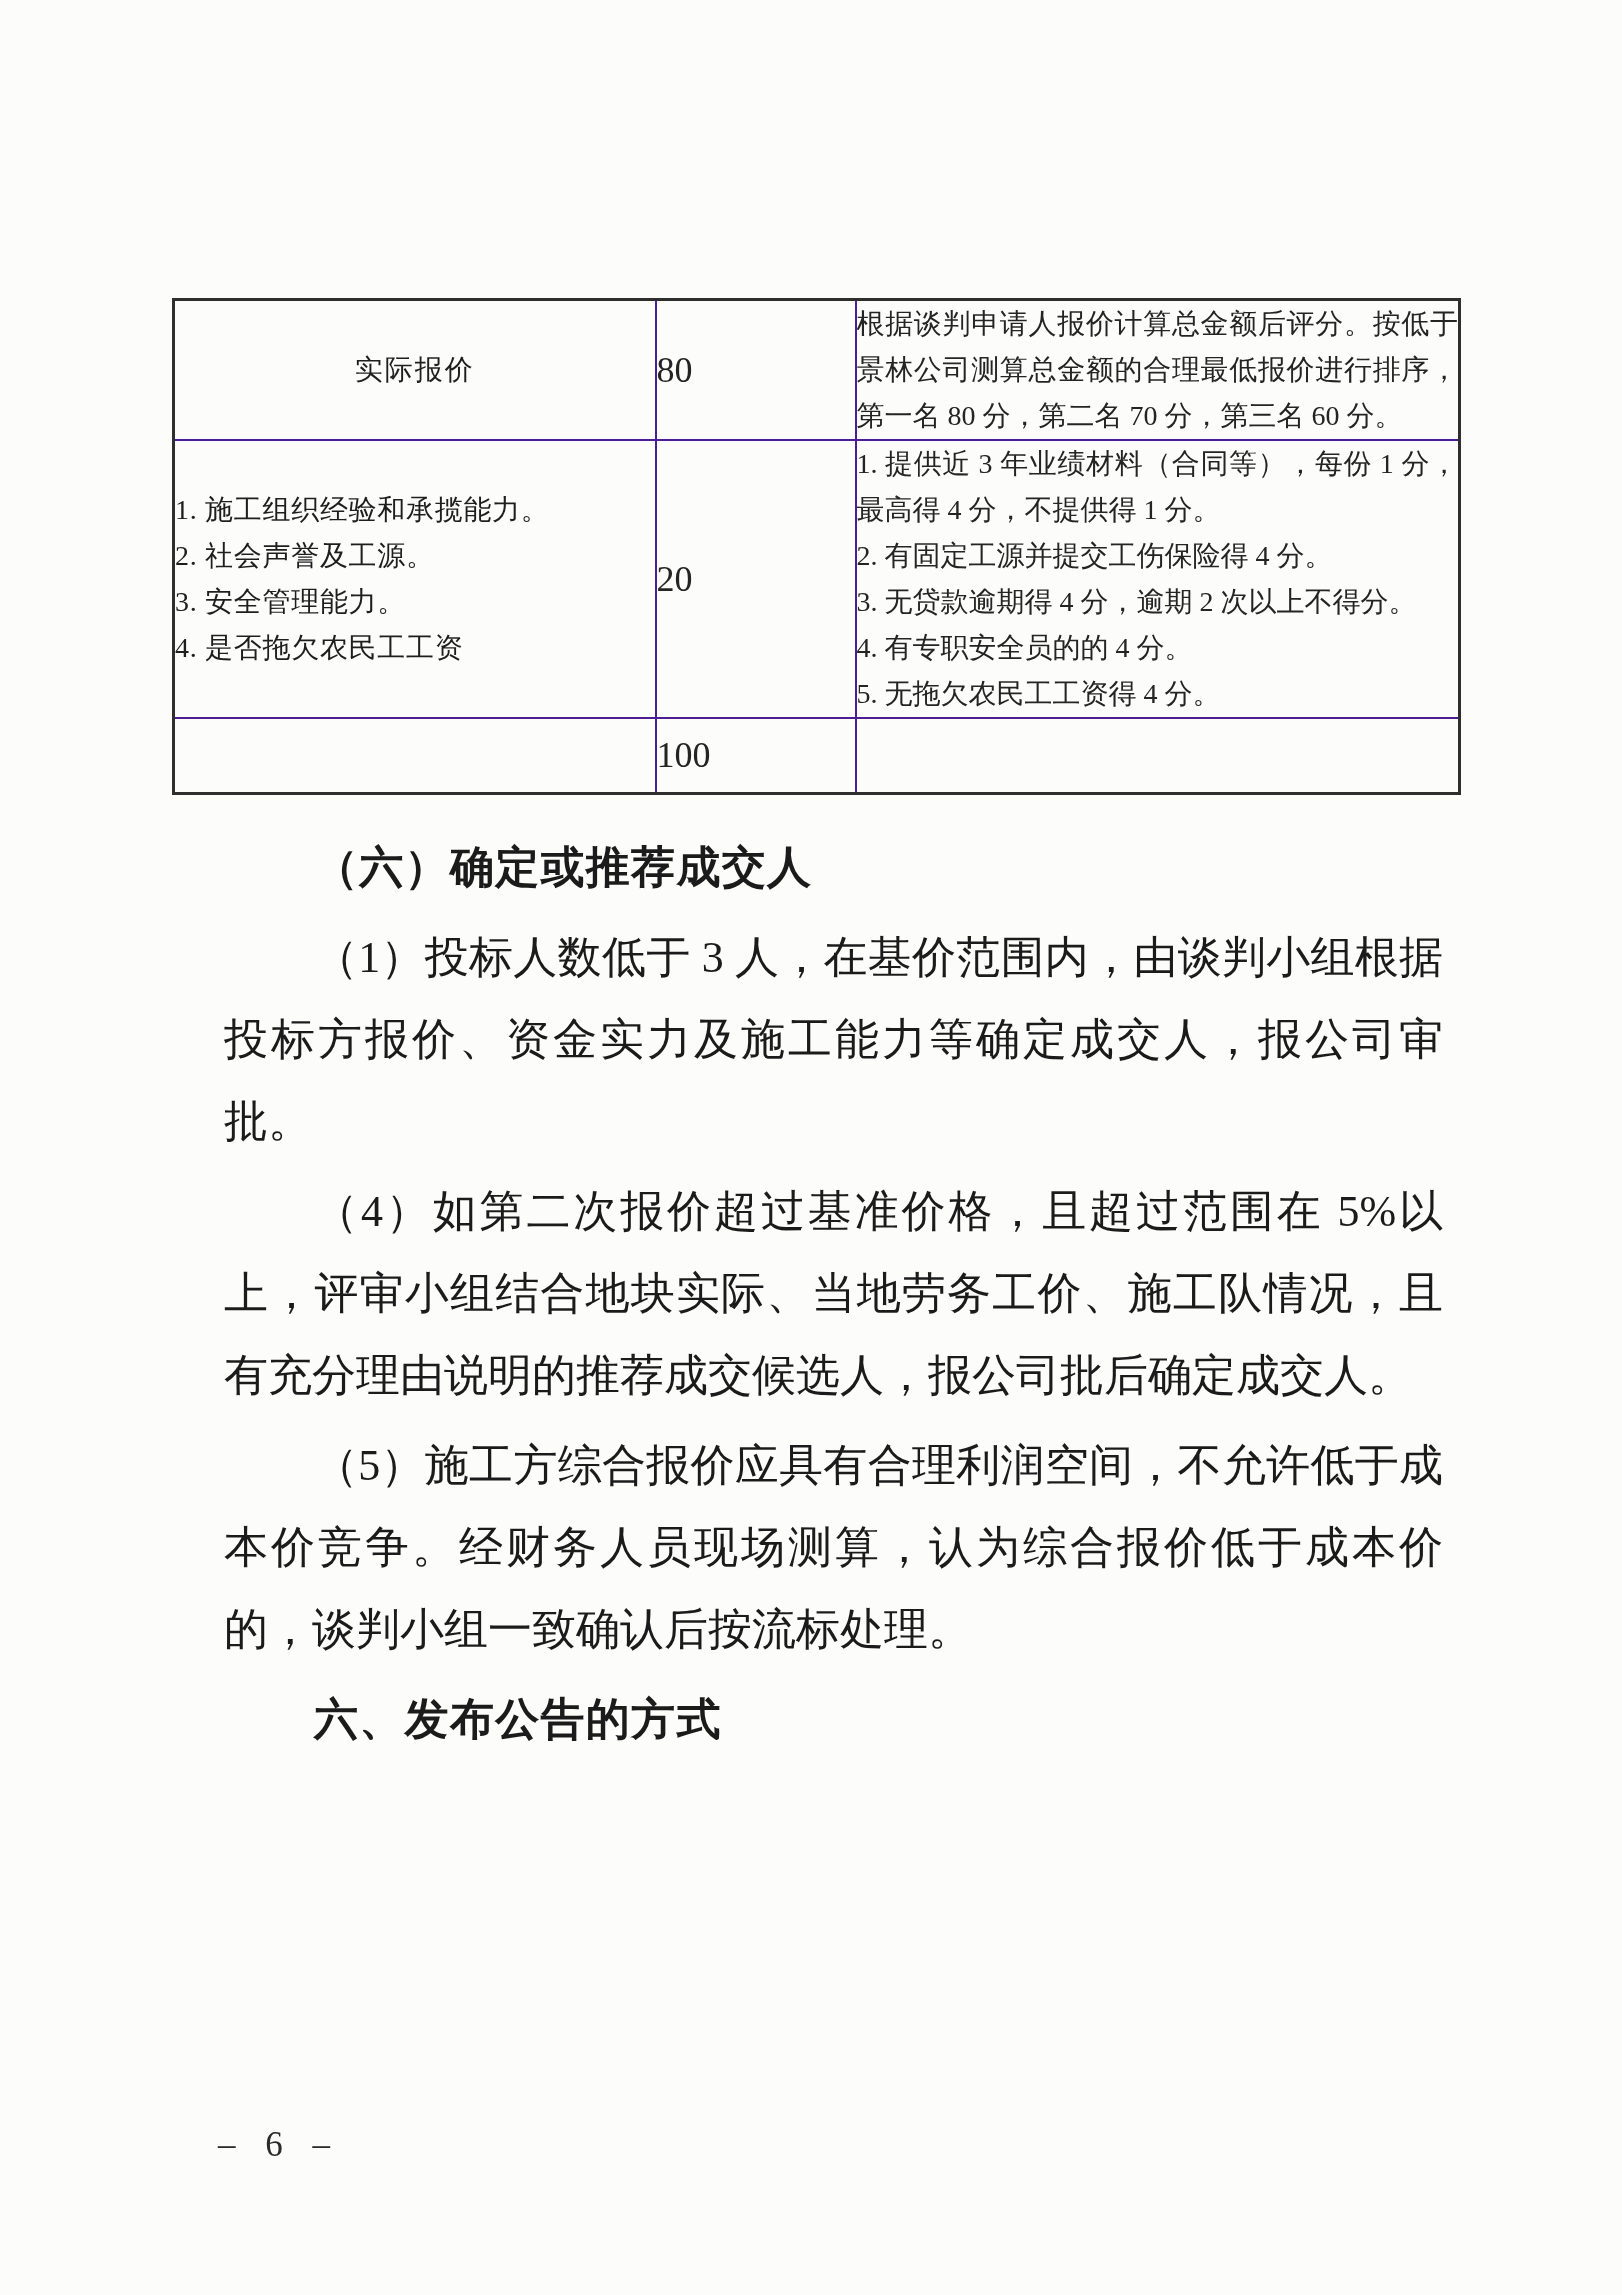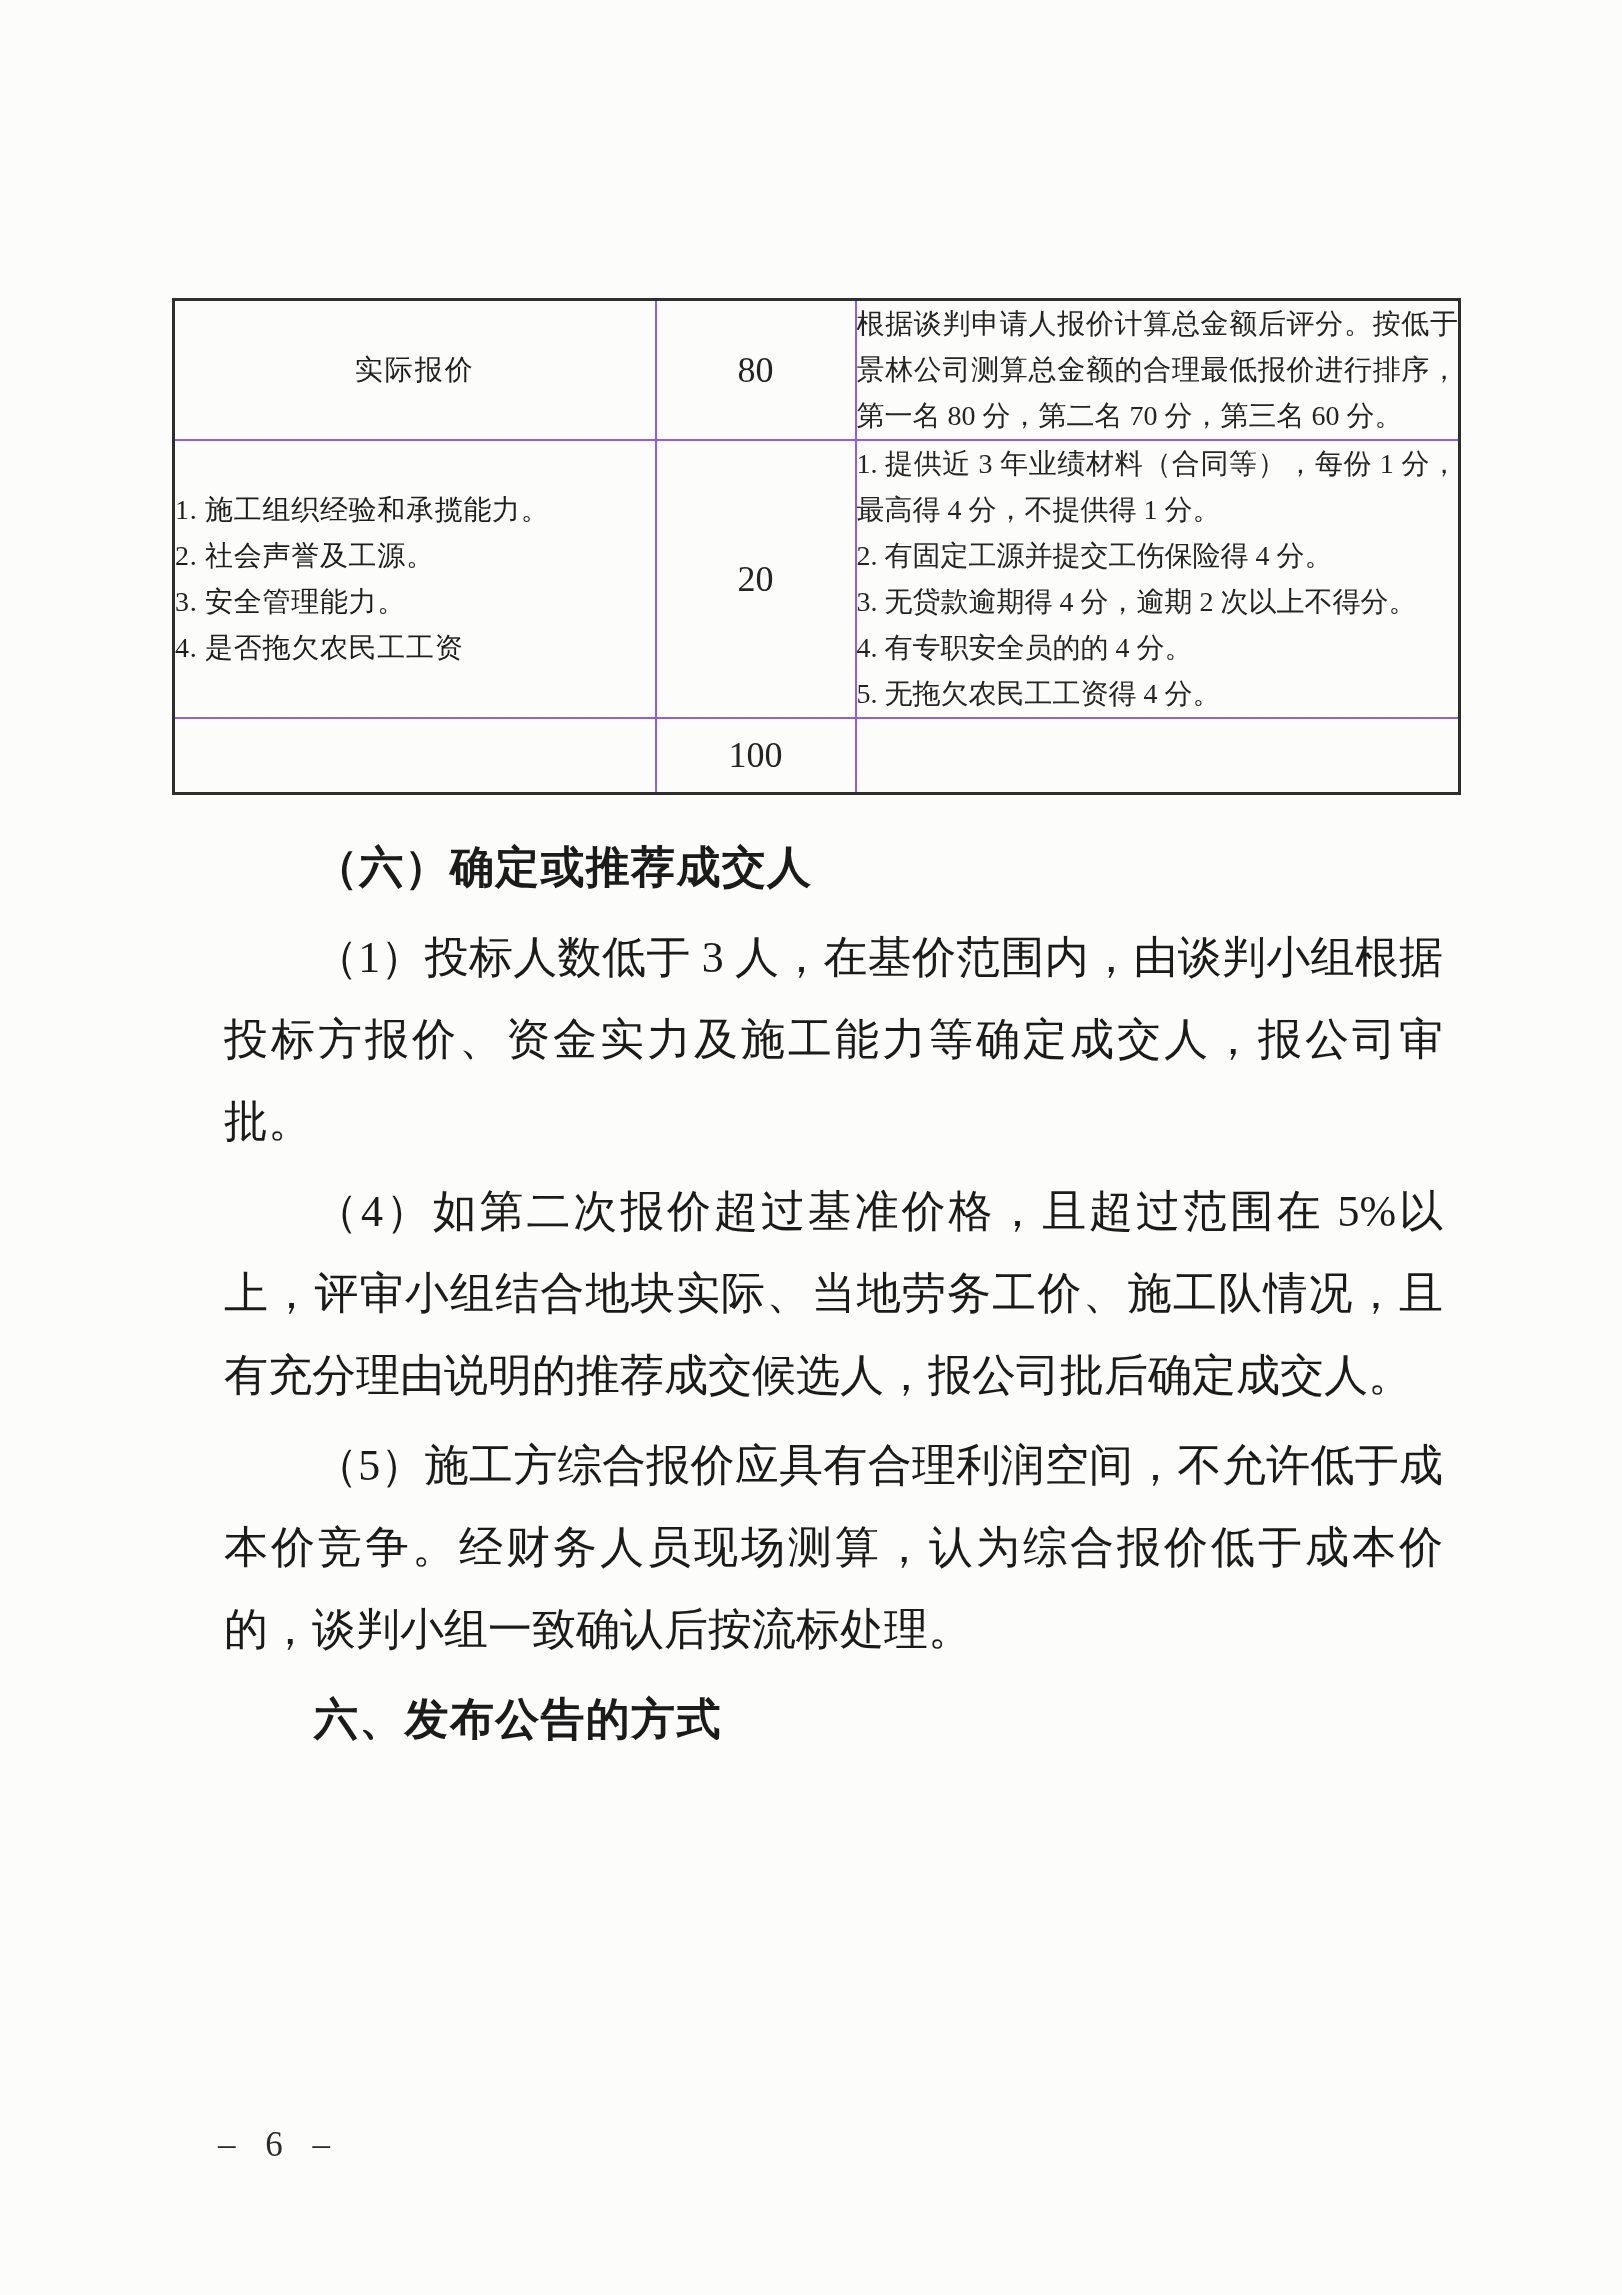--- a/index.html
+++ b/index.html
@@ -21,21 +21,21 @@
   .score-table {
     position: absolute;
     left: 172px;
     top: 298px;
     width: 1286px;
     border-collapse: collapse;
     table-layout: fixed;
     border: 3.3px solid #2e2e2e;
   }
   .score-table td {
-    border: 2px solid #8b5cf6;
+    border: 2px solid #4c1d95;
     vertical-align: middle;
     padding: 0;
   }
   .col-item     { width: 482px; }
   .col-score    { width: 200px; }
   .col-criteria { width: 604px; }
   .row-1 { height: 140px; }
   .row-2 { height: 277px; }
   .row-3 { height: 75px; }
 
@@ -44,21 +44,21 @@
     font-size: 28px;
     letter-spacing: 2px;
   }
   .item-list {
     text-align: left;
     font-size: 28px;
     line-height: 46px;
     letter-spacing: 0.7px;
   }
   .score-cell {
-    text-align: center;
+    text-align: left;
     font-size: 36px;
     color: #242424;
   }
   .criteria-cell { padding: 3.9px 13px 3.9px 9.2px; }
   .criteria-text,
   .criteria-list {
     font-size: 28px;
     line-height: 46px;
     text-align: justify;
     text-justify: inter-ideograph;

